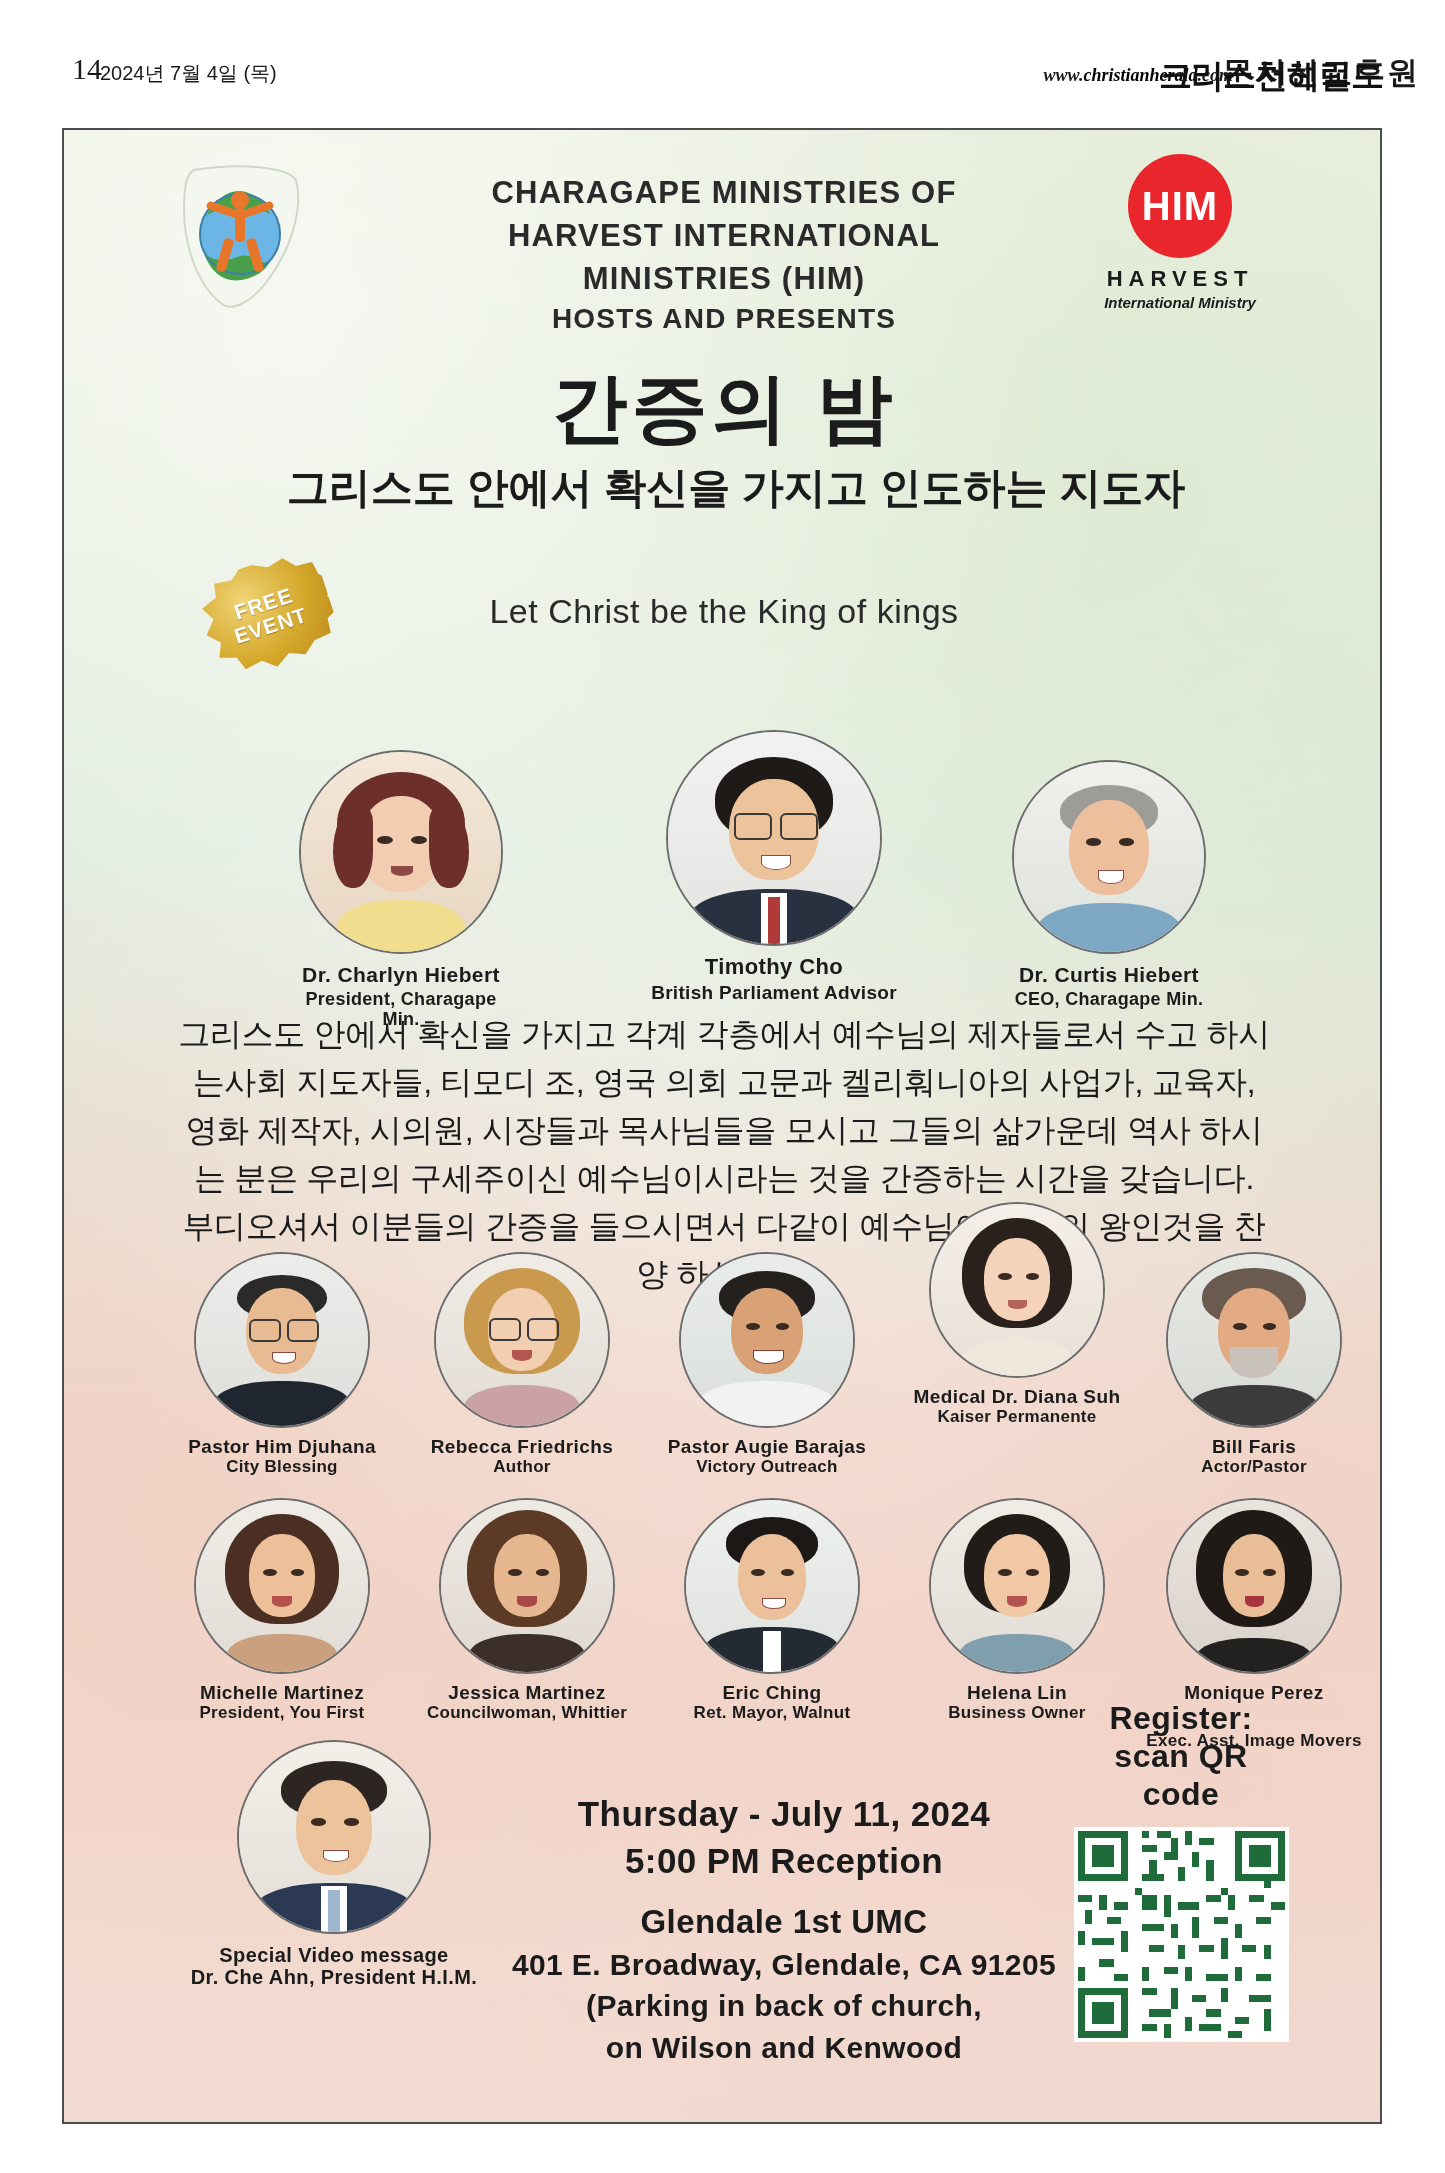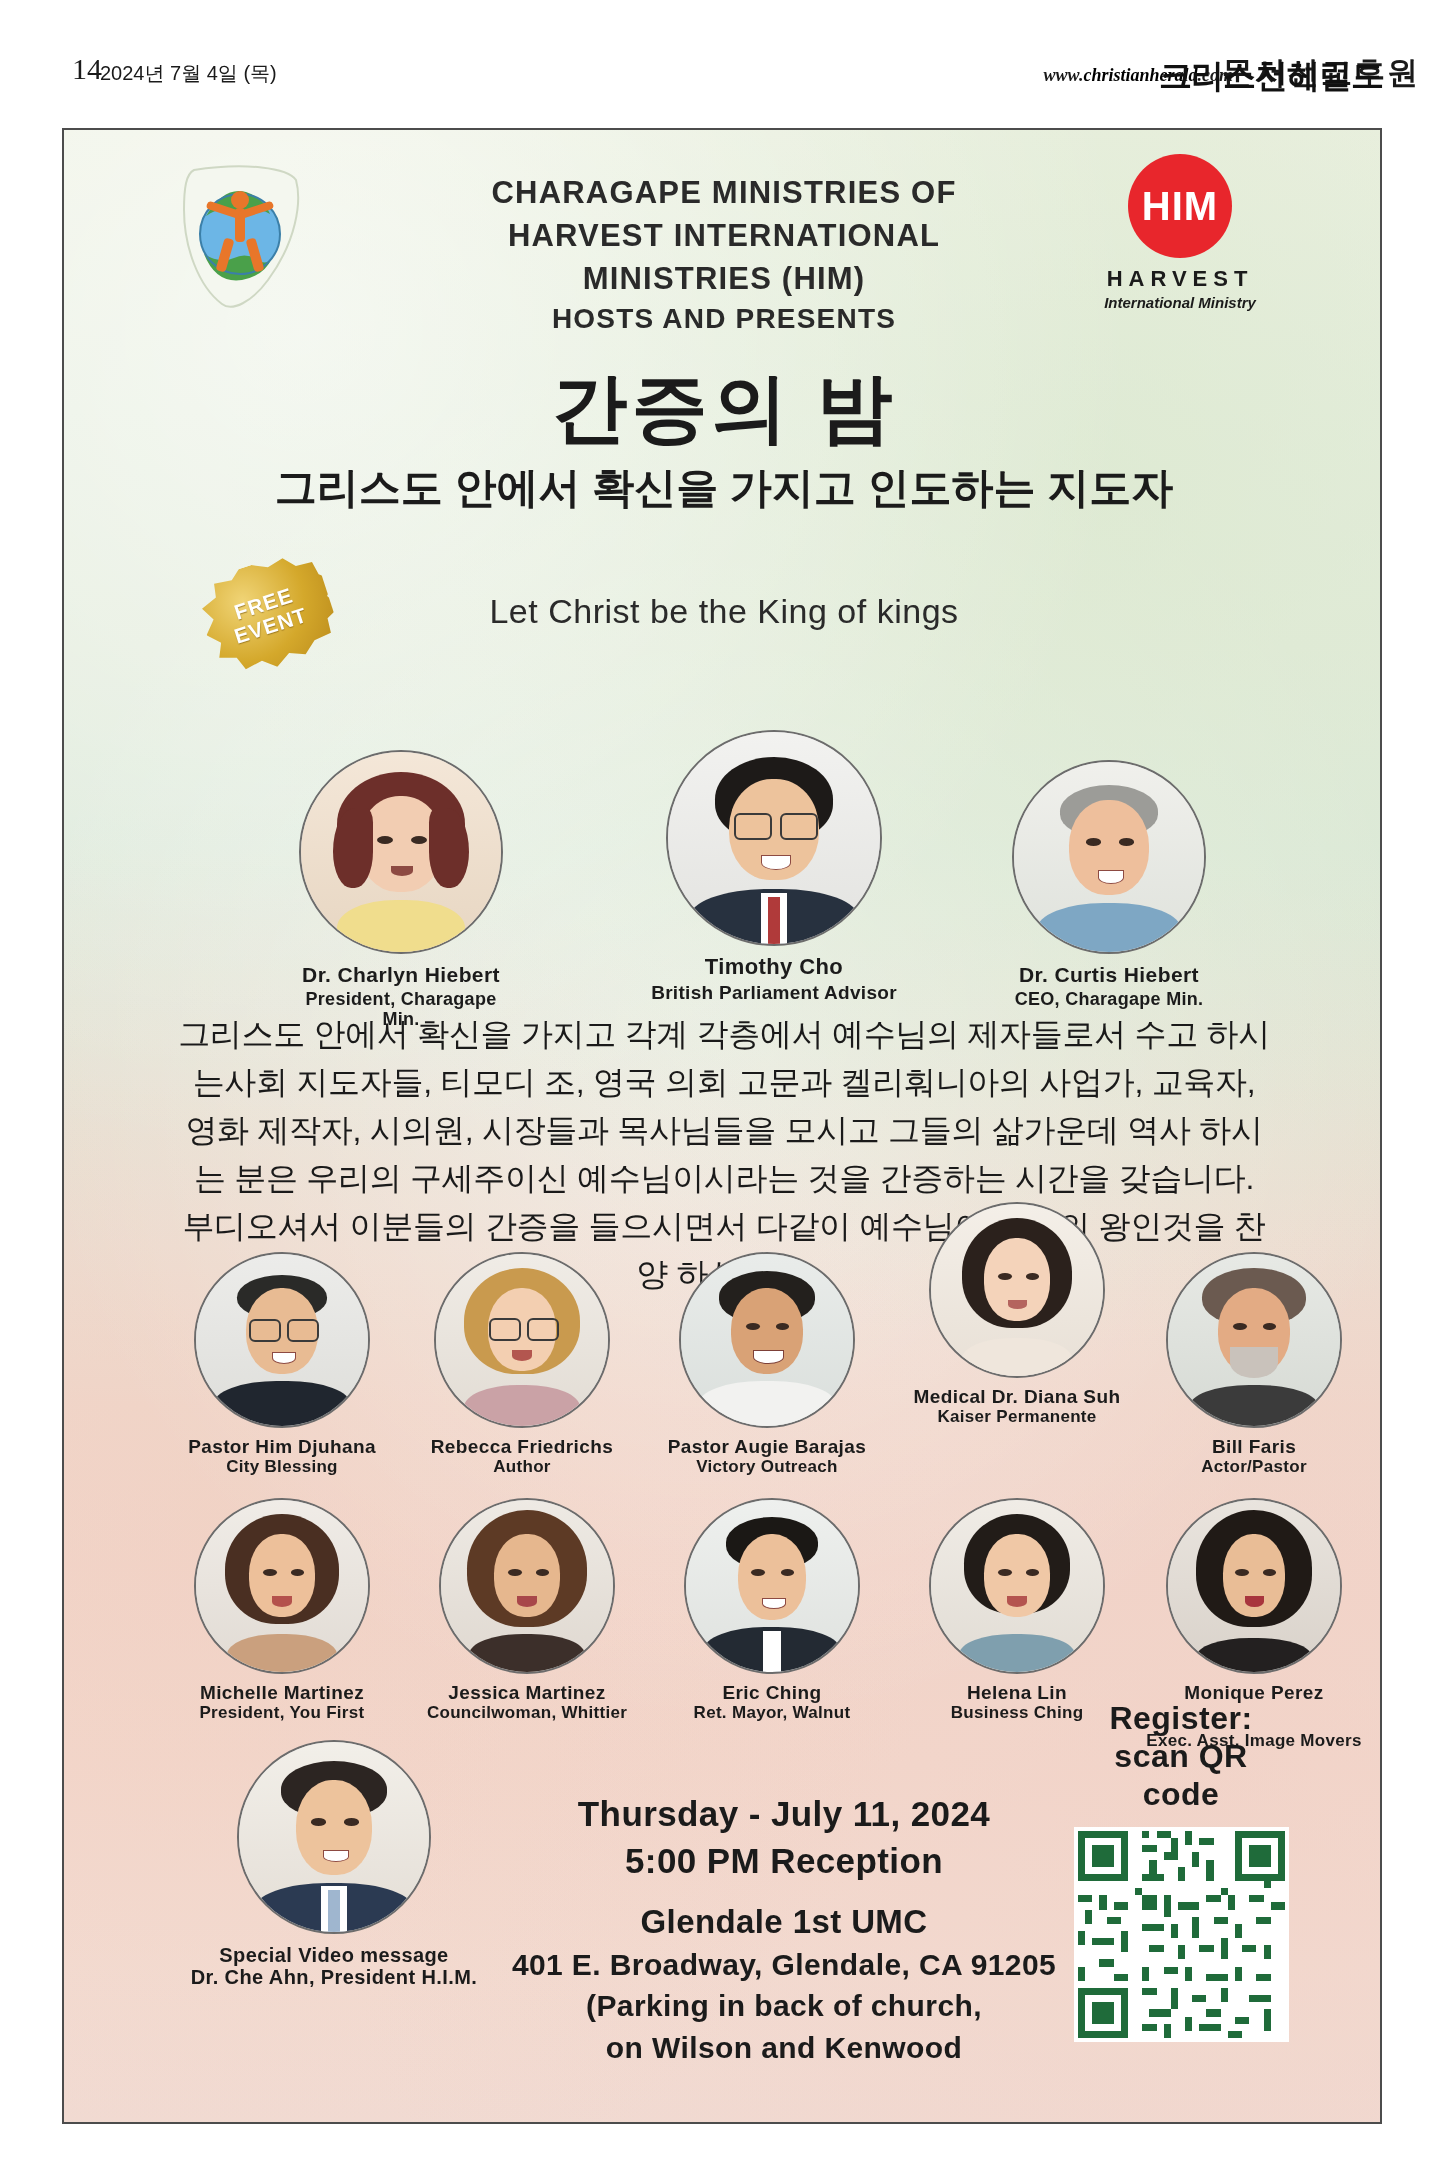--- a/index.html
+++ b/index.html
@@ -182,20 +182,21 @@
   .kr-subtitle {
     position: absolute;
     left: 0;
     top: 330px;
     width: 1320px;
     text-align: center;
     font-size: 42px;
     font-weight: bold;
     color: #1b1b1b;
     letter-spacing: 0px;
+    padding-left: 12px;
   }
   .tagline {
     position: absolute;
     left: 0;
     top: 462px;
     width: 1320px;
     text-align: center;
     font-size: 34px;
     color: #2a2a2a;
     letter-spacing: 0.5px;
@@ -578,21 +579,21 @@
         <div class="bg" style="background:linear-gradient(#f0ece6,#e1dcd4);"></div>
         <div class="hair" style="left:19%;top:8%;width:62%;height:58%;background:#221c18;"></div>
         <div class="skin" style="left:31%;top:20%;width:38%;height:48%;background:#f0c8a6;"></div>
         <div class="eye" style="left:39%;top:40%;"></div>
         <div class="eye" style="left:55%;top:40%;"></div>
         <div class="mouth" style="left:44%;top:56%;width:12%;height:6%;background:#b4544f;"></div>
         <div class="body" style="left:16%;top:78%;width:68%;height:26%;background:#7f9fae;"></div>
       </div>
     </div>
     <div class="pname" style="font-size:19px;margin-top:8px;">Helena Lin</div>
-    <div class="prole" style="font-size:17px;">Business Ching</div>
+    <div class="prole" style="font-size:17px;">Business Owner</div>
   </div>
 
   <div class="portrait" style="left:1070px; top:1368px; width:240px;">
     <div class="pframe" style="width:172px;height:172px;">
       <div class="face">
         <div class="bg" style="background:linear-gradient(#e9e4de,#d9d2ca);"></div>
         <div class="hair" style="left:16%;top:6%;width:68%;height:68%;background:#201a16;"></div>
         <div class="skin" style="left:32%;top:20%;width:36%;height:48%;background:#e9bd96;"></div>
         <div class="eye" style="left:39%;top:40%;"></div>
         <div class="eye" style="left:55%;top:40%;"></div>

